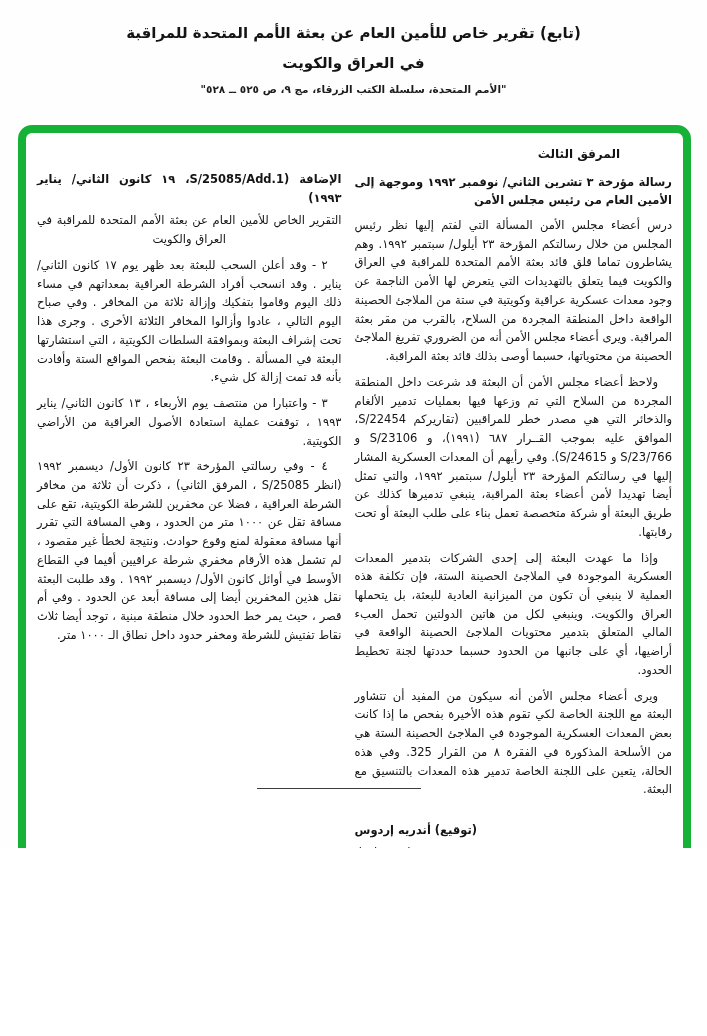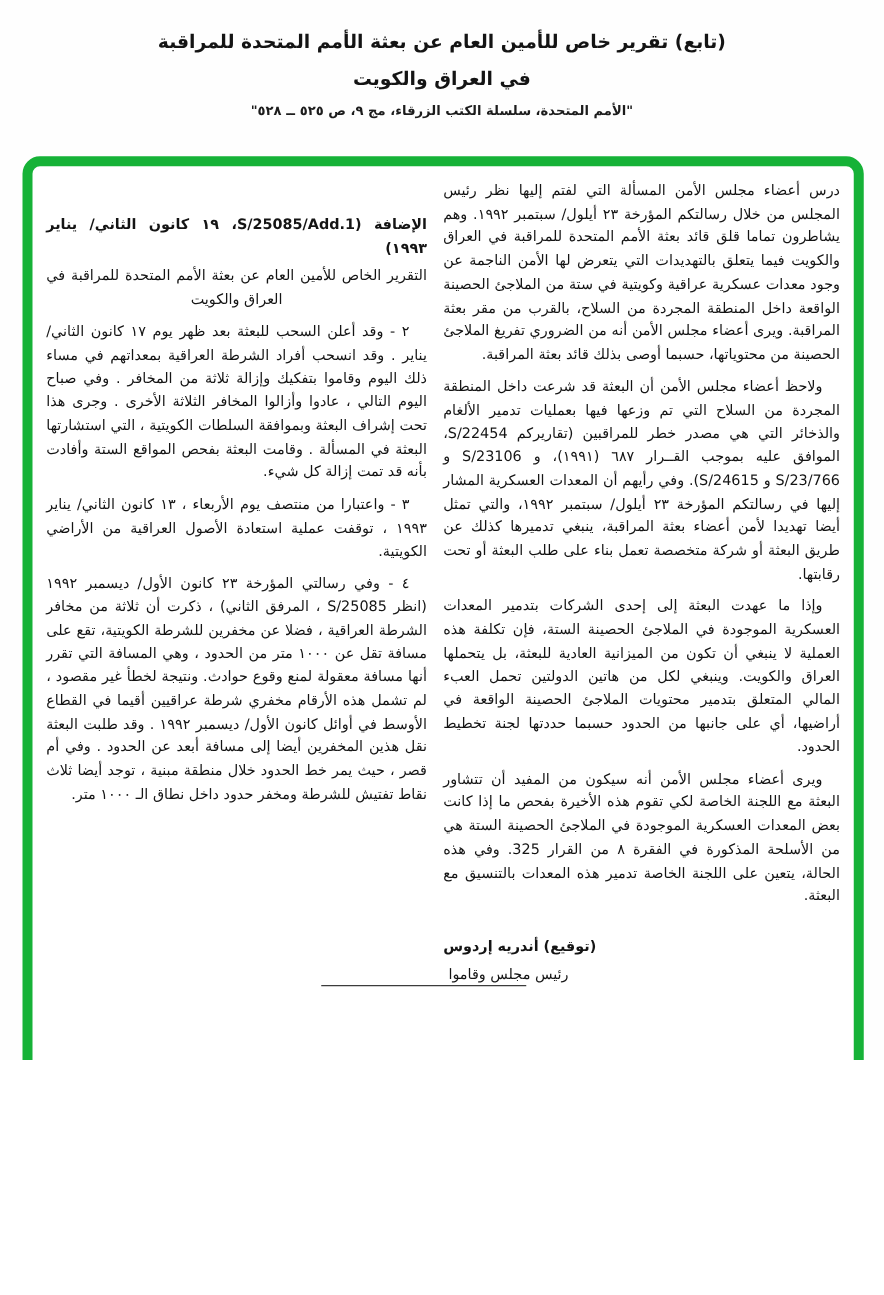--- a/index.html
+++ b/index.html
@@ -137,20 +137,22 @@
   <div class="header">
     <div class="h-line1">(تابع) تقرير خاص للأمين العام عن بعثة الأمم المتحدة للمراقبة</div>
     <div class="h-line2">في العراق والكويت</div>
     <div class="h-line3">"الأمم المتحدة، سلسلة الكتب الزرقاء، مج ٩، ص ٥٢٥ ــ ٥٢٨"</div>
   </div>
 
   <div class="frame">
     <div class="columns">
 
       <section class="col col-first">
+        <div class="annex-title">المرفق الثالث</div>
+        <div class="letter-title">رسالة مؤرخة ٣ تشرين الثاني/ نوفمبر ١٩٩٢ وموجهة إلى الأمين العام من رئيس مجلس الأمن</div>
         <div class="para-list">
             <p class="para">درس أعضاء مجلس الأمن المسألة التي لفتم إليها نظر رئيس المجلس من خلال رسالتكم المؤرخة ٢٣ أيلول/ سبتمبر ١٩٩٢. وهم يشاطرون تماما قلق قائد بعثة الأمم المتحدة للمراقبة في العراق والكويت فيما يتعلق بالتهديدات التي يتعرض لها الأمن الناجمة عن وجود معدات عسكرية عراقية وكويتية في ستة من الملاجئ الحصينة الواقعة داخل المنطقة المجردة من السلاح، بالقرب من مقر بعثة المراقبة. ويرى أعضاء مجلس الأمن أنه من الضروري تفريغ الملاجئ الحصينة من محتوياتها، حسبما أوصى بذلك قائد بعثة المراقبة.</p>
             <p class="para">ولاحظ أعضاء مجلس الأمن أن البعثة قد شرعت داخل المنطقة المجردة من السلاح التي تم وزعها فيها بعمليات تدمير الألغام والذخائر التي هي مصدر خطر للمراقبين (تقاريركم S/22454، الموافق عليه بموجب القــرار ٦٨٧ (١٩٩١)، و S/23106 و S/23/766 و S/24615). وفي رأيهم أن المعدات العسكرية المشار إليها في رسالتكم المؤرخة ٢٣ أيلول/ سبتمبر ١٩٩٢، والتي تمثل أيضا تهديدا لأمن أعضاء بعثة المراقبة، ينبغي تدميرها كذلك عن طريق البعثة أو شركة متخصصة تعمل بناء على طلب البعثة أو تحت رقابتها.</p>
             <p class="para">وإذا ما عهدت البعثة إلى إحدى الشركات بتدمير المعدات العسكرية الموجودة في الملاجئ الحصينة الستة، فإن تكلفة هذه العملية لا ينبغي أن تكون من الميزانية العادية للبعثة، بل يتحملها العراق والكويت. وينبغي لكل من هاتين الدولتين تحمل العبء المالي المتعلق بتدمير محتويات الملاجئ الحصينة الواقعة في أراضيها، أي على جانبها من الحدود حسبما حددتها لجنة تخطيط الحدود.</p>
             <p class="para">ويرى أعضاء مجلس الأمن أنه سيكون من المفيد أن تتشاور البعثة مع اللجنة الخاصة لكي تقوم هذه الأخيرة بفحص ما إذا كانت بعض المعدات العسكرية الموجودة في الملاجئ الحصينة الستة هي من الأسلحة المذكورة في الفقرة ٨ من القرار 325. وفي هذه الحالة، يتعين على اللجنة الخاصة تدمير هذه المعدات بالتنسيق مع البعثة.</p>
           </div>
         <div class="signature-block">
           <div class="signature-name">(توقيع) أندريه إردوس</div>
           <div class="signature-role">رئيس مجلس وقاموا</div>
         </div>

